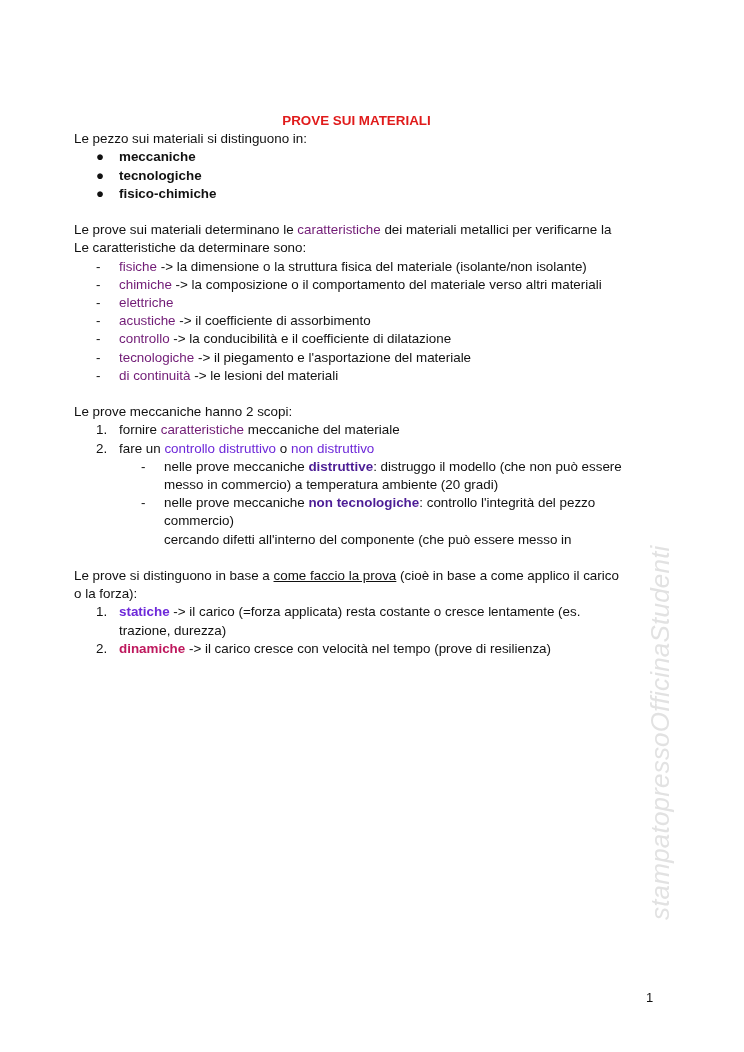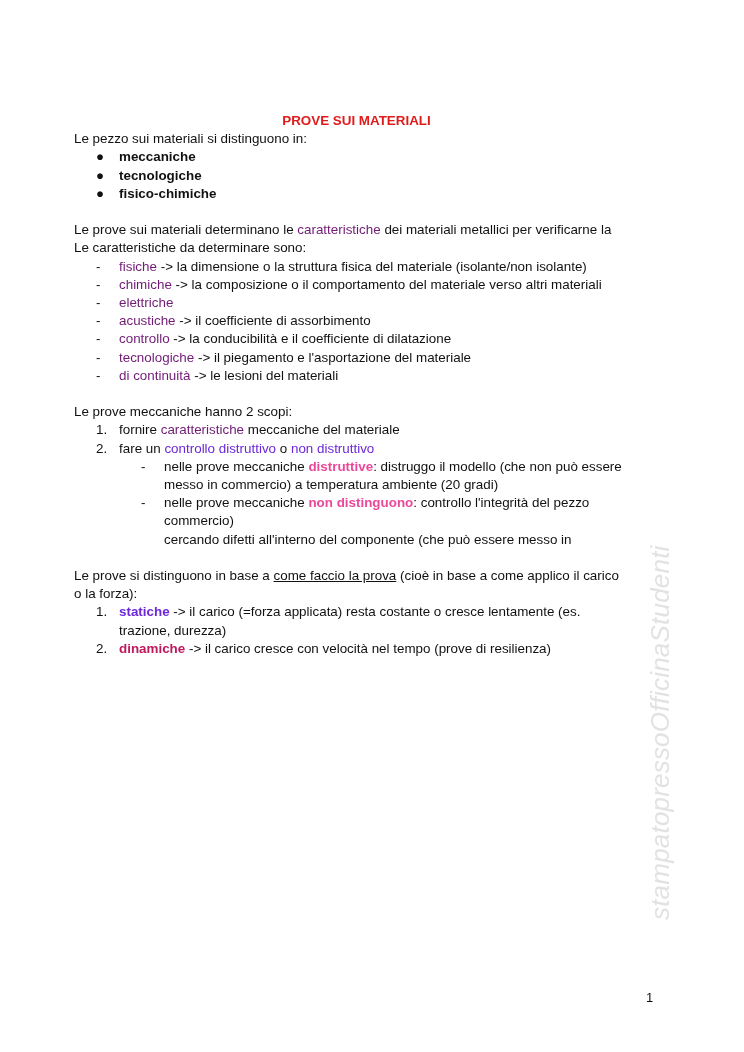--- a/index.html
+++ b/index.html
@@ -5,21 +5,21 @@
     html, body { margin: 0; padding: 0; }
     body {
       width: 744px; height: 1052px; background: #ffffff; position: relative; overflow: hidden;
       font-family: "Liberation Sans", sans-serif; font-size: 13.4px; color: #111111;
     }
     .page { position: absolute; left: 74px; top: 90px; width: 565px; line-height: 18.2px; margin-top: 22px; }
     .title { text-align: center; color: #e01b1b; font-weight: bold; }
     .bold { font-weight: bold; text-align: center; }
     .blue { color: #701a75; }
     .green { color: #6d28d9; }
-    .green-b { color: #ec4899; font-weight: bold; }
+    .green-b { color: #4c1d95; font-weight: bold; }
     .plum { color: #6d28d9; font-weight: bold; }
     .rose { color: #be185d; font-weight: bold; }
     .ul { text-decoration: underline; }
     .heading { font-weight: bold; text-decoration: underline; }
     .row { position: relative; }
     .l1 { padding-left: 45px; }
     .l2 { padding-left: 90px; }
     .marker { position: absolute; }
     .l1 .marker { left: 22px; }
     .l2 .marker { left: 67px; }
@@ -48,21 +48,21 @@
   <div class="row l1"><span class="marker">-</span><span class="blue">acustiche</span><span> -&gt; il coefficiente di assorbimento</span></div>
   <div class="row l1"><span class="marker">-</span><span class="blue">controllo</span><span> -&gt; la conducibilità e il coefficiente di dilatazione</span></div>
   <div class="row l1"><span class="marker">-</span><span class="blue">tecnologiche</span><span> -&gt; il piegamento e l'asportazione del materiale</span></div>
   <div class="row l1"><span class="marker">-</span><span class="blue">di continuità</span><span> -&gt; le lesioni del materiali</span></div>
   <div class="gap"></div>
   <div>Le prove meccaniche hanno 2 scopi:</div>
   <div class="row l1"><span class="marker">1.</span><span>fornire </span><span class="blue">caratteristiche</span><span> meccaniche del materiale</span></div>
   <div class="row l1"><span class="marker">2.</span><span>fare un </span><span class="green">controllo distruttivo</span><span> o </span><span class="green">non distruttivo</span></div>
   <div class="row l2"><span class="marker">-</span><span>nelle prove meccaniche </span><span class="green-b">distruttive</span><span>: distruggo il modello (che non può essere</span></div>
   <div class="row l2"><span>messo in commercio) a temperatura ambiente (20 gradi)</span></div>
-  <div class="row l2"><span class="marker">-</span><span>nelle prove meccaniche </span><span class="green-b">non distinguono</span><span>: controllo l'integrità del pezzo</span></div>
+  <div class="row l2"><span class="marker">-</span><span>nelle prove meccaniche </span><span class="green-b">non tecnologiche</span><span>: controllo l'integrità del pezzo</span></div>
   <div class="row l2"><span>commercio)</span></div>
   <div class="row l2"><span>cercando difetti all'interno del componente (che può essere messo in</span></div>
   <div class="gap"></div>
   <div><span>Le prove si distinguono in base a </span><span class="ul">come faccio la prova</span><span> (cioè in base a come applico il carico</span></div>
   <div>o la forza):</div>
   <div class="row l1"><span class="marker">1.</span><span class="plum">statiche</span><span> -&gt; il carico (=forza applicata) resta costante o cresce lentamente (es.</span></div>
   <div class="row l1"><span>trazione, durezza)</span></div>
   <div class="row l1"><span class="marker">2.</span><span class="rose">dinamiche</span><span> -&gt; il carico cresce con velocità nel tempo (prove di resilienza)</span></div>
 </div>
 

